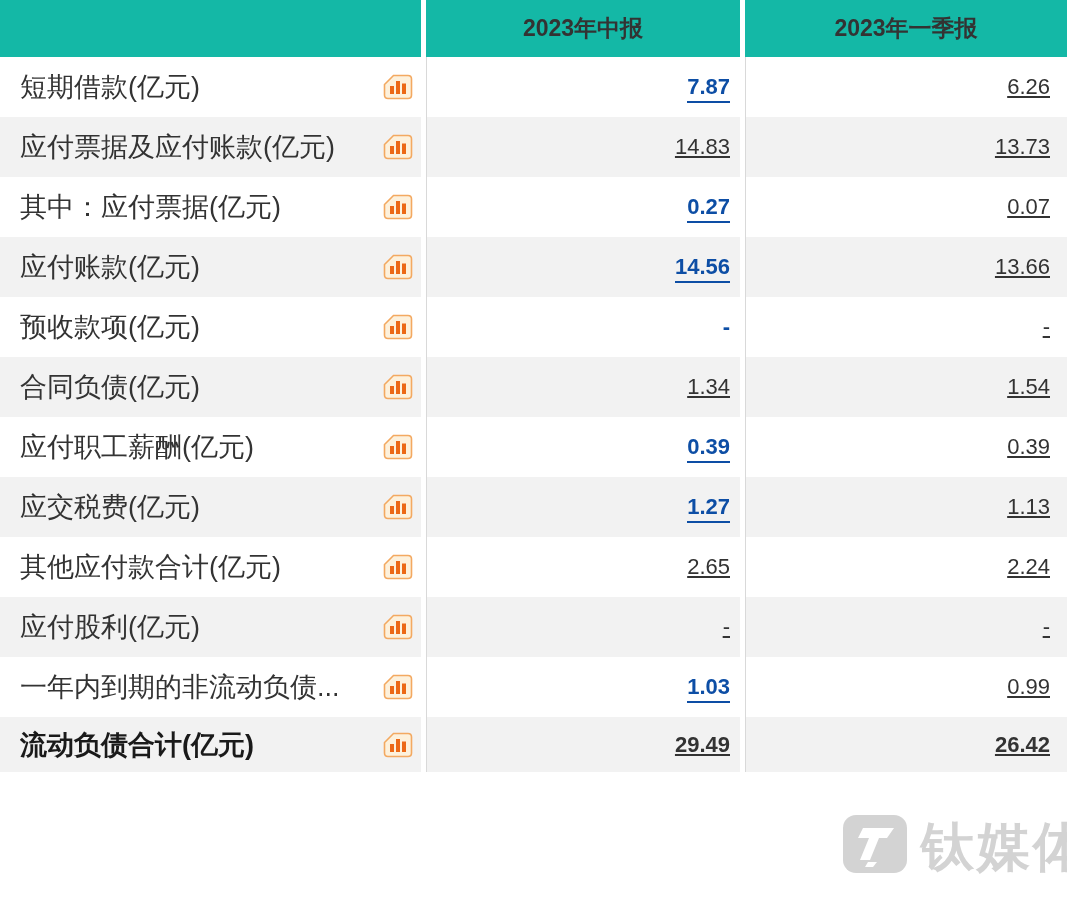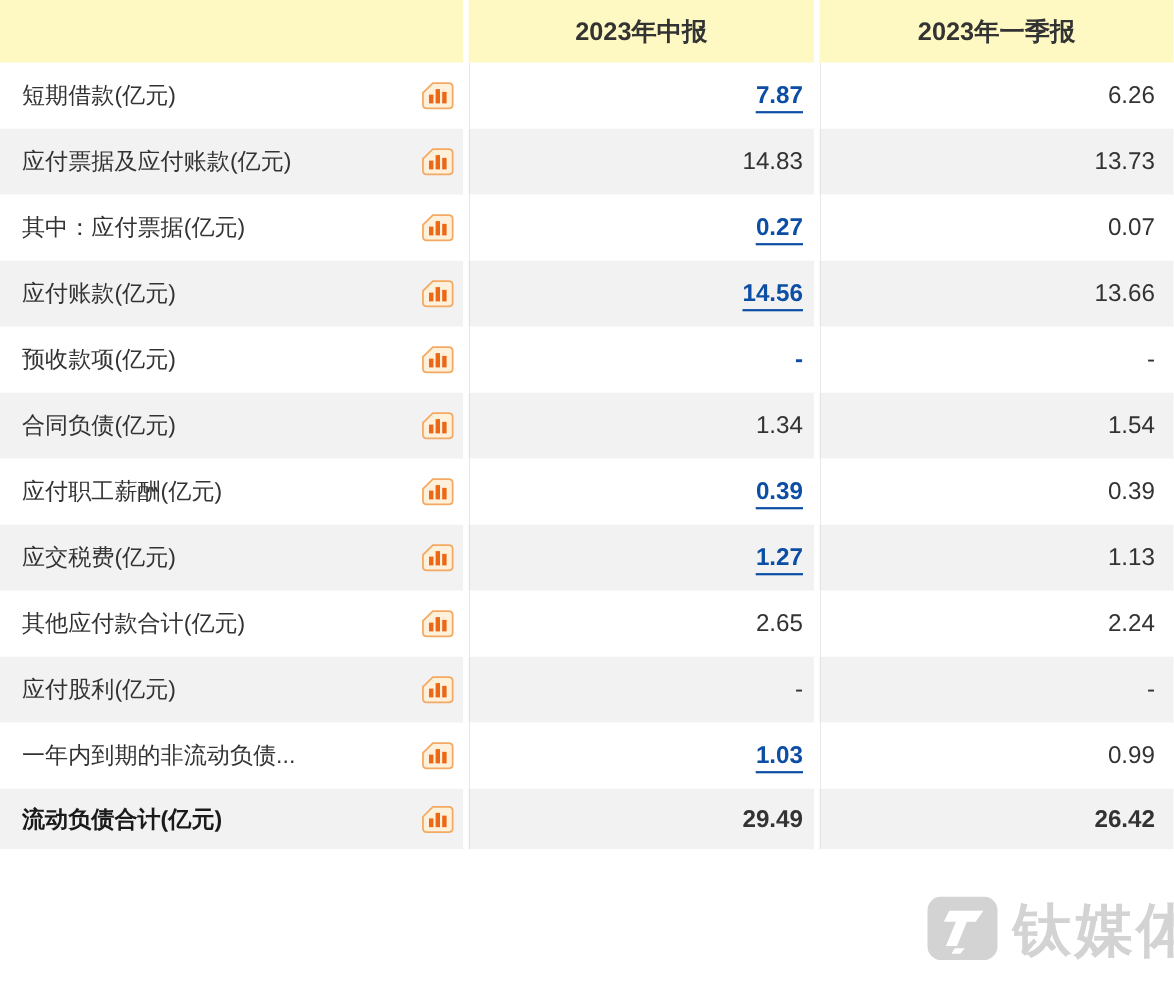--- a/index.html
+++ b/index.html
@@ -8,45 +8,45 @@
     font-family:"Liberation Sans","DejaVu Sans",sans-serif;
     position:relative;
   }
   table.fin{
     width:1067px;border-collapse:separate;border-spacing:0;table-layout:fixed;
   }
   col.c1{width:421px}
   col.c2{width:319px}
   col.c3{width:327px}
   thead th{
-    height:57px;background:#fef9c3;color:#333;
+    height:57px;background:#14b8a6;color:#333;
     font-size:23px;font-weight:bold;text-align:center;padding:0;
     vertical-align:middle;
   }
   thead th.val{border-left:5px solid #fff;}
   tbody td{height:60px;padding:0;vertical-align:middle;font-size:22px;color:#333;}
   tbody tr:nth-child(even) td{background:#f2f2f2;}
   tbody tr:nth-child(odd) td{background:#ffffff;}
   tbody tr:last-child td{height:55px;}
   tbody td.val{
     text-align:right;border-left:5px solid #fff;
     box-shadow:inset 1px 0 0 #d9d9d9;
   }
   tbody td.val.mid{padding-right:10px;}
   tbody td.val.right{padding-right:17px;}
   .cellwrap{
     display:flex;align-items:center;justify-content:space-between;
     padding:0 8px 0 20px;
   }
   tr.indent .cellwrap{}
   .rowlabel{
-    font-size:21px;color:#333;white-space:nowrap;overflow:hidden;
+    font-size:27px;color:#333;white-space:nowrap;overflow:hidden;
   }
   tr.boldrow .rowlabel, tr.boldrow td.val{font-weight:bold;color:#1a1a1a;}
-  .num{color:#333;}
+  .num{color:#333;text-decoration:underline;}
   .num-link{
     color:#0d4ea5;text-decoration:none;cursor:pointer;
     border-bottom:2px solid #0d4ea5;padding-bottom:2px;font-weight:bold;
   }
   .num-link.dash{border-bottom:none;padding-bottom:0;}
   .icon-slot{flex:0 0 auto;display:flex;align-items:center;cursor:pointer;}
   
   .watermark{
     position:absolute;left:843px;top:814px;height:64px;
     display:flex;align-items:center;gap:14px;

